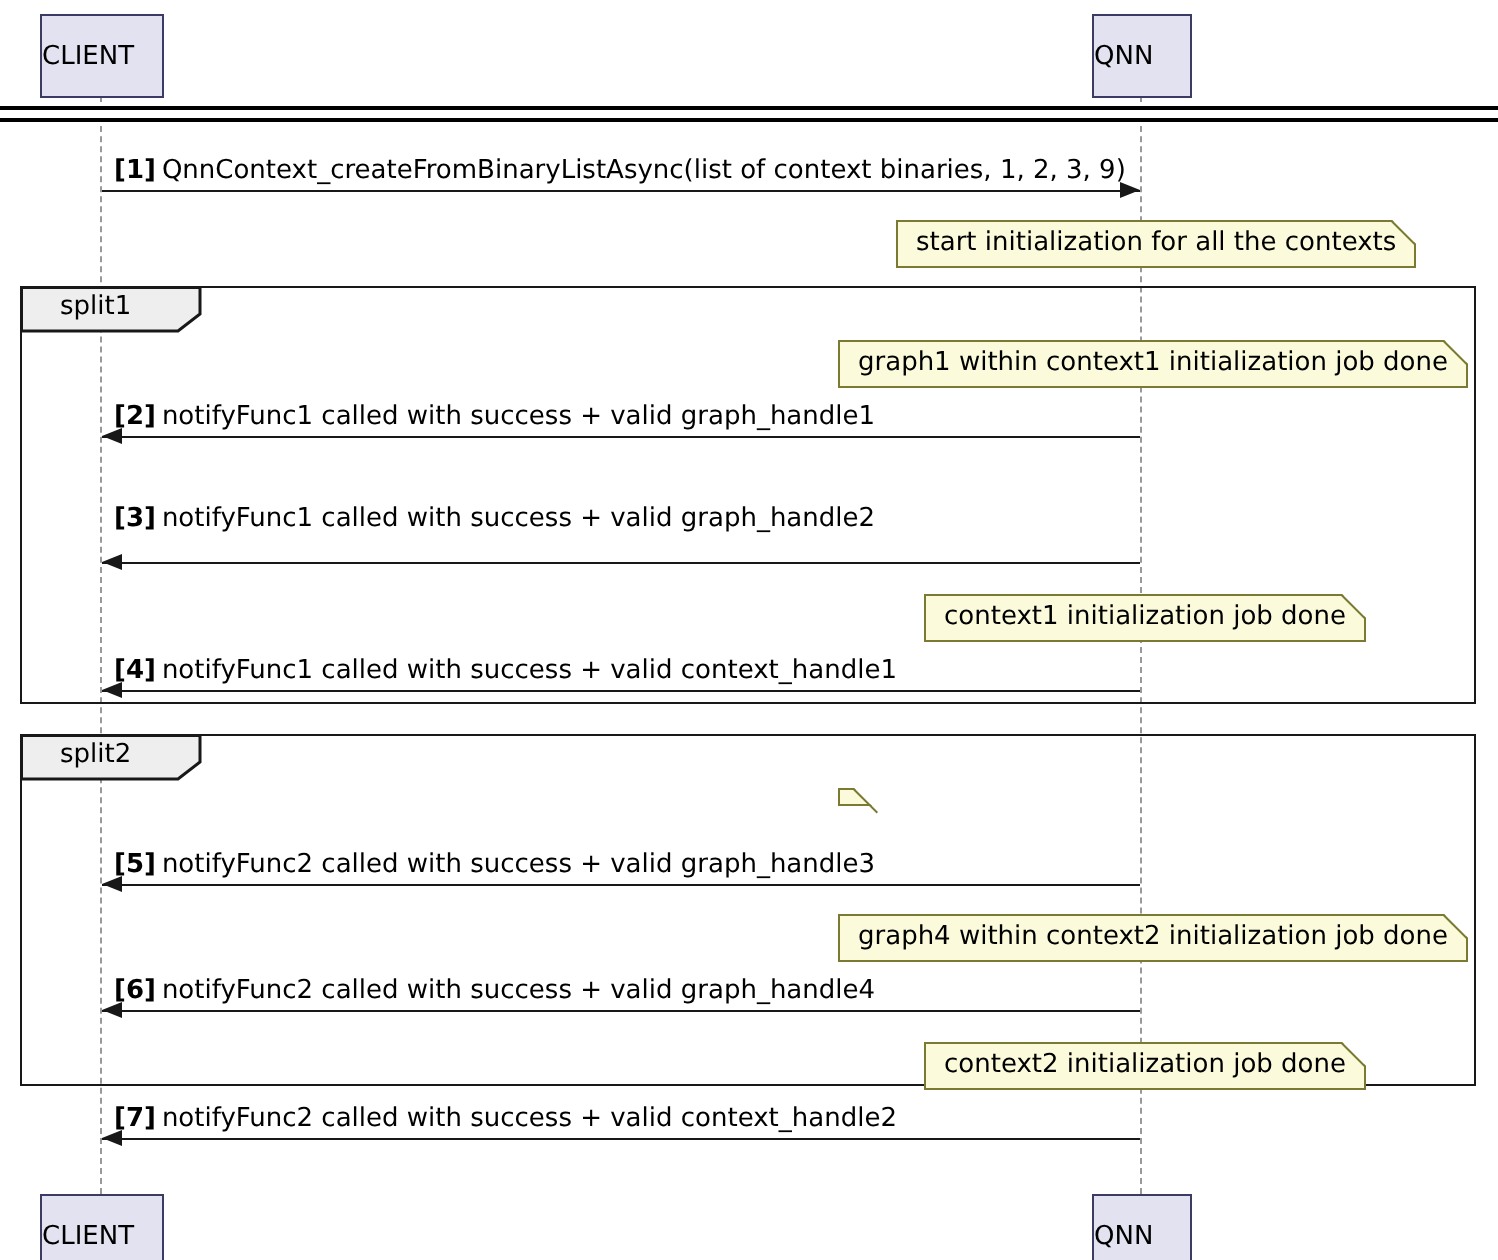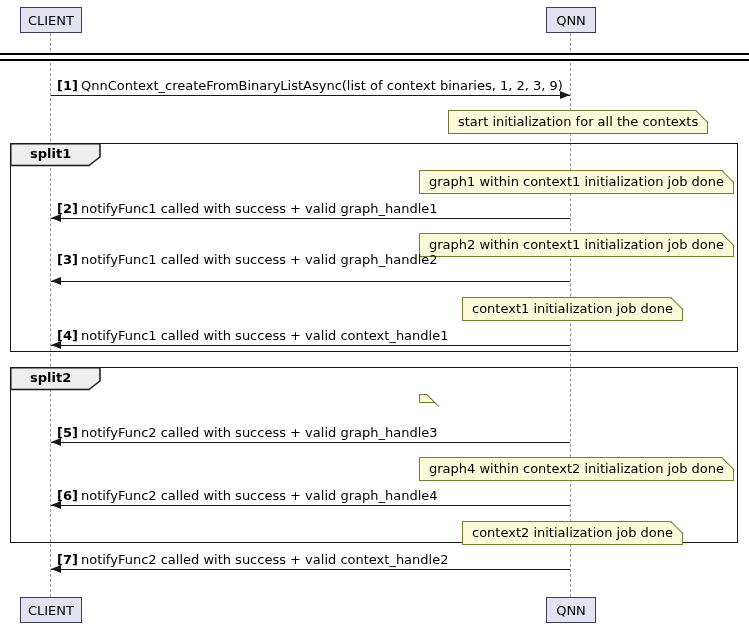--- a/index.html
+++ b/index.html
@@ -2,23 +2,23 @@
 <html style="--participant-fill: #E2E2F0; --participant-border: #3B3B63; --note-fill: #FBFBDC; --note-border: #7A7A33; --lifeline: #999999; --arrow: #181818; --group-border: #181818;"><head>
 <meta charset="utf-8">
 <style>
   *{margin:0;padding:0;box-sizing:border-box}
   html,body{background:#ffffff}
   body{font-family:"DejaVu Sans","Liberation Sans",sans-serif;color:#000}
   .canvas{position:relative;width:749px;height:630px;background:#fff;overflow:hidden}
 
   .lifeline{position:absolute;top:33px;height:564px;width:0;border-left:1px dashed var(--lifeline,#999999)}
 
-  .participant{position:absolute;height:26px;background:var(--participant-fill,#E2E2F0);
+  .participant{position:absolute;height:42px;background:var(--participant-fill,#E2E2F0);
     border:1.5px solid var(--participant-border,#3B3B63);font-size:13px;
-    display:flex;align-items:center;justify-content:center}
+    display:flex;align-items:center;justify-content:flex-start}
 
   .divider{position:absolute;left:0;width:749px;top:53px;height:8px;background:#fff;
     border-top:2px solid #000;border-bottom:2px solid #000}
 
   .msg-label{position:absolute;font-size:13px;white-space:nowrap}
   .mnum{font-weight:bold;margin-right:3px}
 
   .arrow{position:absolute;height:0;border-top:1px solid var(--arrow,#181818)}
   .head{position:absolute;top:-5px;width:0;height:0;border-top:4.5px solid transparent;border-bottom:4.5px solid transparent}
   .head.r{right:0;border-left:10px solid var(--arrow,#181818)}
@@ -26,21 +26,21 @@
 
   .note{position:absolute;background:var(--note-fill,#FBFBDC);border:1px solid var(--note-border,#7A7A33);
     padding:3px 9px 4px;font-size:13px;white-space:nowrap}
   .fold{position:absolute;top:-1px;right:-1px;width:0;height:0;border-style:solid;
     border-width:0 12px 12px 0;border-color:#ffffff #ffffff transparent transparent}
   .fold::after{content:"";position:absolute;left:0;top:0;width:17px;height:0;
     border-top:1px solid var(--note-border,#7A7A33);transform:rotate(45deg);transform-origin:0 0}
 
   .group{position:absolute;border:1.5px solid var(--group-border,#181818)}
   .tab{position:absolute;left:-1.5px;top:-1.5px}
-  .tab-label{position:absolute;left:19px;top:2px;font-size:13px;font-weight:bold;white-space:nowrap}
+  .tab-label{position:absolute;left:19px;top:2px;font-size:13px;font-weight:normal;white-space:nowrap}
 </style>
 </head>
 <body>
 
 <div class="canvas">
 
   <div class="lifeline" style="left:50px"></div>
   <div class="lifeline" style="left:570px"></div>
 
   <div class="divider"></div>
@@ -76,24 +76,20 @@
     <i class="fold"></i>
   </div>
 
   <div class="msg-label" style="left:57px;top:201px">
     <span class="mnum">[2]</span><span>notifyFunc1 called with success + valid graph_handle1</span>
   </div>
   <div class="arrow" style="left:51px;top:218px;width:519px">
     <i class="head l"></i>
   </div>
 
-  <div class="note" style="left:419px;top:233px">
-    <span>graph2 within context1 initialization job done</span>
-    <i class="fold"></i>
-  </div>
 
   <div class="msg-label" style="left:57px;top:252px">
     <span class="mnum">[3]</span><span>notifyFunc1 called with success + valid graph_handle2</span>
   </div>
   <div class="arrow" style="left:51px;top:281px;width:519px">
     <i class="head l"></i>
   </div>
 
   <div class="note" style="left:462px;top:297px">
     <span>context1 initialization job done</span>

